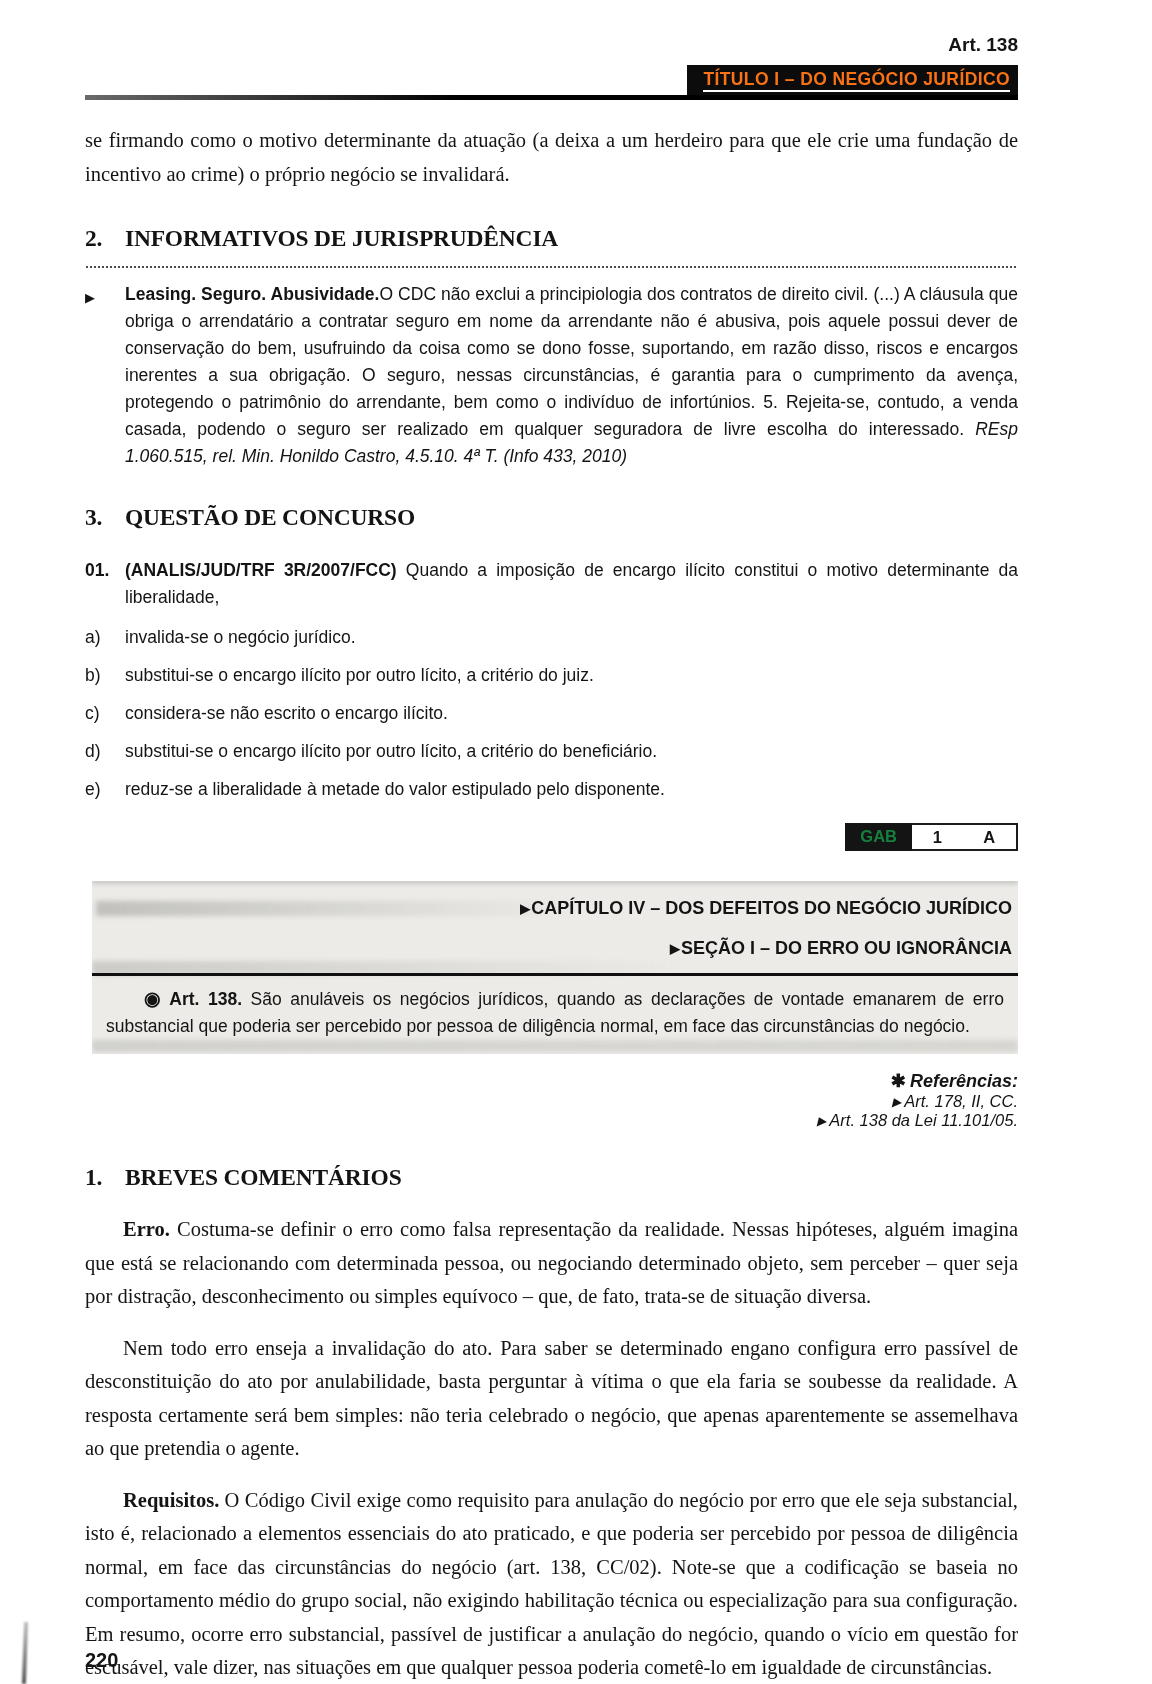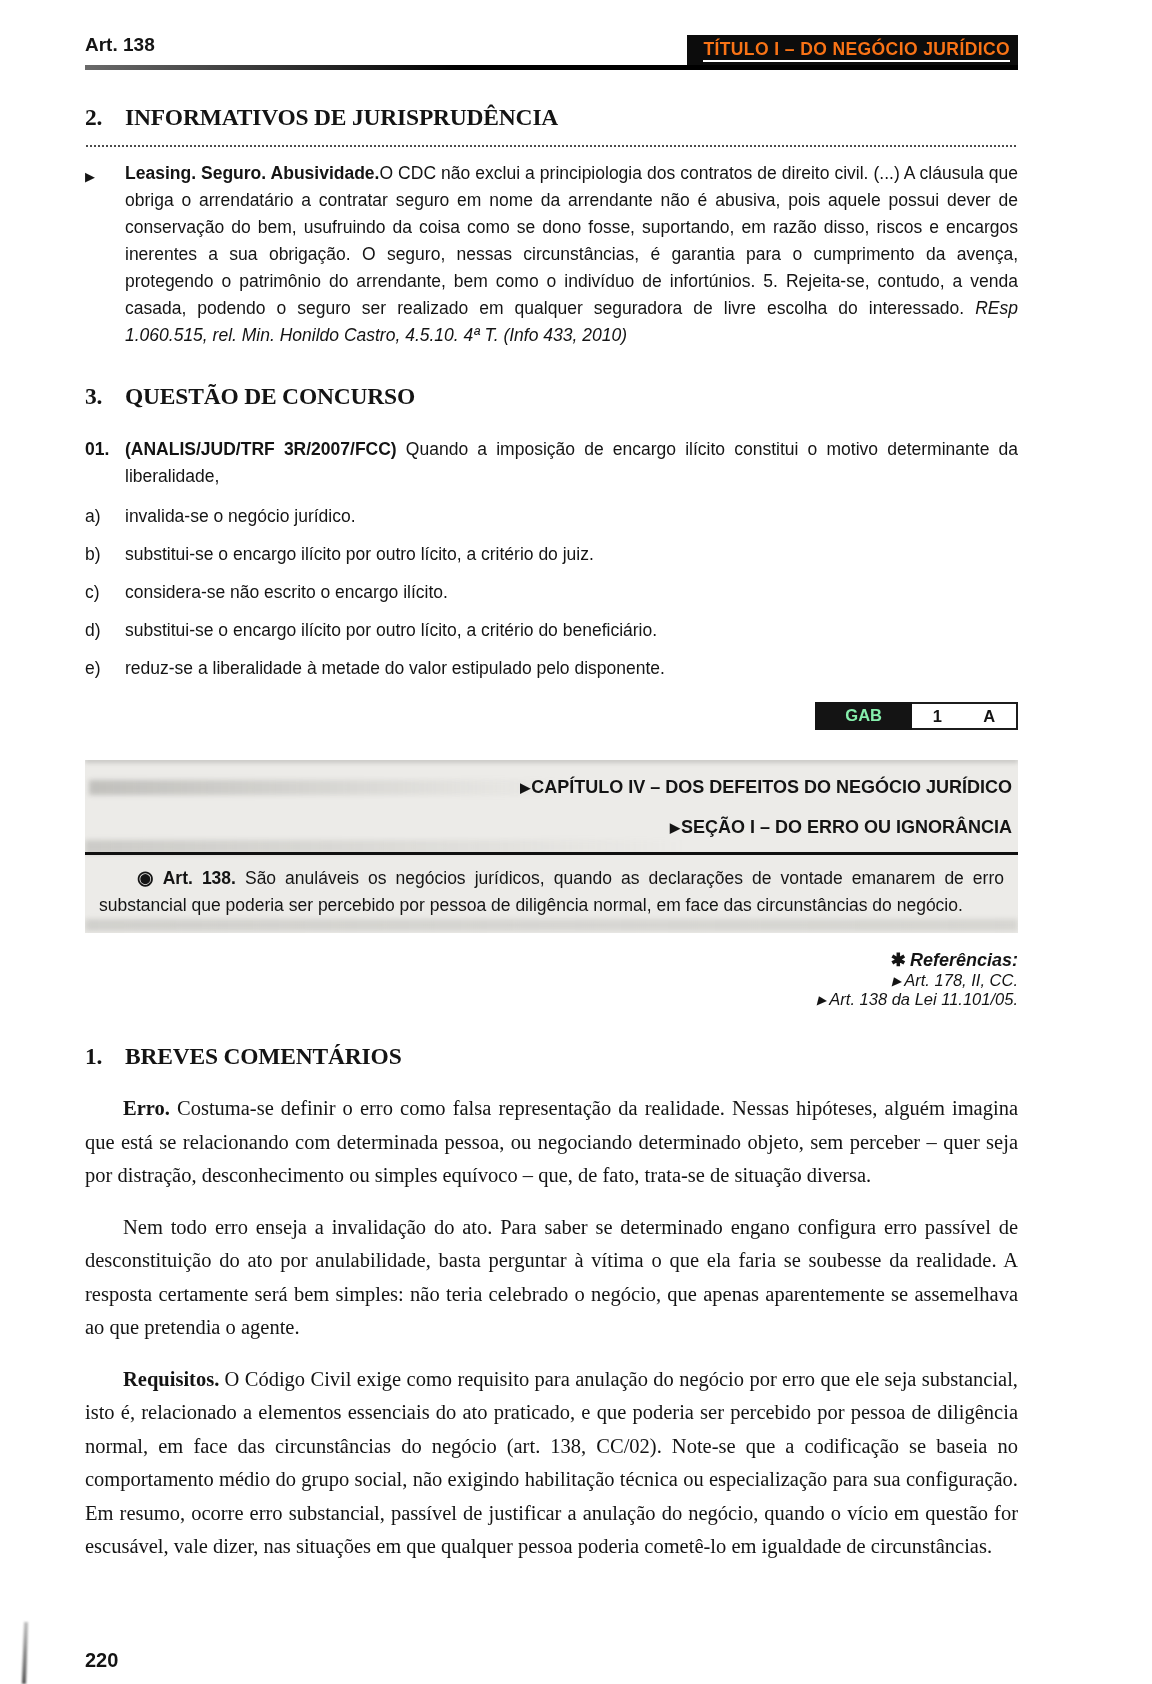--- a/index.html
+++ b/index.html
@@ -3,21 +3,21 @@
 <meta charset="utf-8">
 <style>
   html,body{margin:0;padding:0;}
   body{
     width:1152px;height:1684px;background:#ffffff;position:relative;
     font-family:"Liberation Serif", serif;color:#141414;overflow:hidden;
   }
   .content{padding:34px 134px 0 85px;}
 
   
-  .header-row{display:flex;justify-content:space-between;align-items:flex-end;}
+  .header-row{display:flex;justify-content:space-between;align-items:flex-end;flex-direction:column;}
   .art-label{font-family:"Liberation Sans", sans-serif;font-weight:bold;font-size:19px;padding-bottom:9px;}
   .title-bar{
     background:#0c0c0c;color:#f97316;font-family:"Liberation Sans", sans-serif;
     font-weight:bold;font-size:17.5px;padding:4px 8px 5px 16px;letter-spacing:.4px;white-space:nowrap;
   }
   .title-bar span{border-bottom:2px solid #fff;padding-bottom:1px;}
   .header-rule{height:5px;background:linear-gradient(to right,#6a6a6a,#000 40%);}
 
   
   .para{font-size:20.5px;line-height:33.5px;text-align:justify;margin:15px 0 0;}
@@ -45,26 +45,26 @@
   .q-num{width:40px;flex:none;font-weight:bold;}
   .q-text{text-align:justify;}
   .q-text .src{font-weight:bold;}
 
   .option{display:flex;margin-top:14px;font-size:17.5px;line-height:24px;}
   .opt-letter{width:40px;flex:none;}
 
   
   .gab-row{display:flex;justify-content:flex-end;margin-top:22px;}
   .gab{display:flex;font-size:16.5px;font-weight:bold;align-items:stretch;}
-  .gab-label{background:#141414;color:#86efac;padding:4px 30px 5px;}
+  .gab-label{background:#141414;color:#15803d;padding:4px 15px 5px;}
   .gab-value{border:2px solid #1c1c1c;border-left:none;width:104px;display:flex;
     align-items:center;justify-content:space-around;background:#fff;}
 
   
-  .law-box{margin-top:30px;background:#ecebe8;position:relative;padding:16px 0 12px;overflow:hidden;}
+  .law-box{margin-top:30px;background:#ecebe8;position:relative;padding:16px 0 12px;overflow:hidden;margin-left:7px;}
   .ghost{position:absolute;filter:blur(2.5px);pointer-events:none;}
   .g1{left:4px;top:20px;width:480px;height:15px;
       background:linear-gradient(90deg,rgba(110,110,105,.34),rgba(150,150,145,.16) 65%,transparent);}
   .g2{left:0;top:80px;width:600px;height:14px;
       background:linear-gradient(90deg,rgba(120,120,115,.28),rgba(160,160,152,.12) 70%,transparent);}
   .g3{left:0;bottom:2px;width:100%;height:12px;
       background:linear-gradient(90deg,rgba(130,130,124,.25),rgba(120,120,114,.18) 50%,rgba(140,140,132,.22));}
   .gt{position:absolute;left:0;top:-3px;width:100%;height:6px;background:rgba(120,120,115,.3);filter:blur(2px);}
 
   .law-chapter{position:relative;text-align:right;font-weight:bold;font-size:18px;padding-right:6px;line-height:22px;}
@@ -95,20 +95,21 @@
 <div class="content">
 
   <div class="header-row">
     <div class="art-label">Art. 138</div>
     <div class="title-bar">
       <span>TÍTULO I – DO NEGÓCIO JURÍDICO</span>
     </div>
   </div>
   <div class="header-rule"></div>
 
+  <p class="para intro">se firmando como o motivo determinante da atuação (a deixa a um herdeiro para que ele crie uma fundação de incentivo ao crime) o próprio negócio se invalidará.</p>
 
   <div class="section-heading">
     <span class="num">2.</span>
     <span>INFORMATIVOS DE JURISPRUDÊNCIA</span>
   </div>
   <div class="dotted-rule"></div>
 
   <div class="juris-item sans">
     <span class="juris-marker">▶</span>
     <span class="juris-text"><span class="lead">Leasing. Seguro. Abusividade.</span><span>O CDC não exclui a principiologia dos contratos de direito civil. (...) A cláusula que obriga o arrendatário a contratar seguro em nome da arrendante não é abusiva, pois aquele possui dever de conservação do bem, usufruindo da coisa como se dono fosse, suportando, em razão disso, riscos e encargos inerentes a sua obrigação. O seguro, nessas circunstâncias, é garantia para o cumprimento da avença, protegendo o patrimônio do arrendante, bem como o indivíduo de infortúnios. 5. Rejeita-se, contudo, a venda casada, podendo o seguro ser realizado em qualquer seguradora de livre escolha do interessado. </span><span class="cite">REsp 1.060.515, rel. Min. Honildo Castro, 4.5.10. 4ª T. (Info 433, 2010)</span></span>

